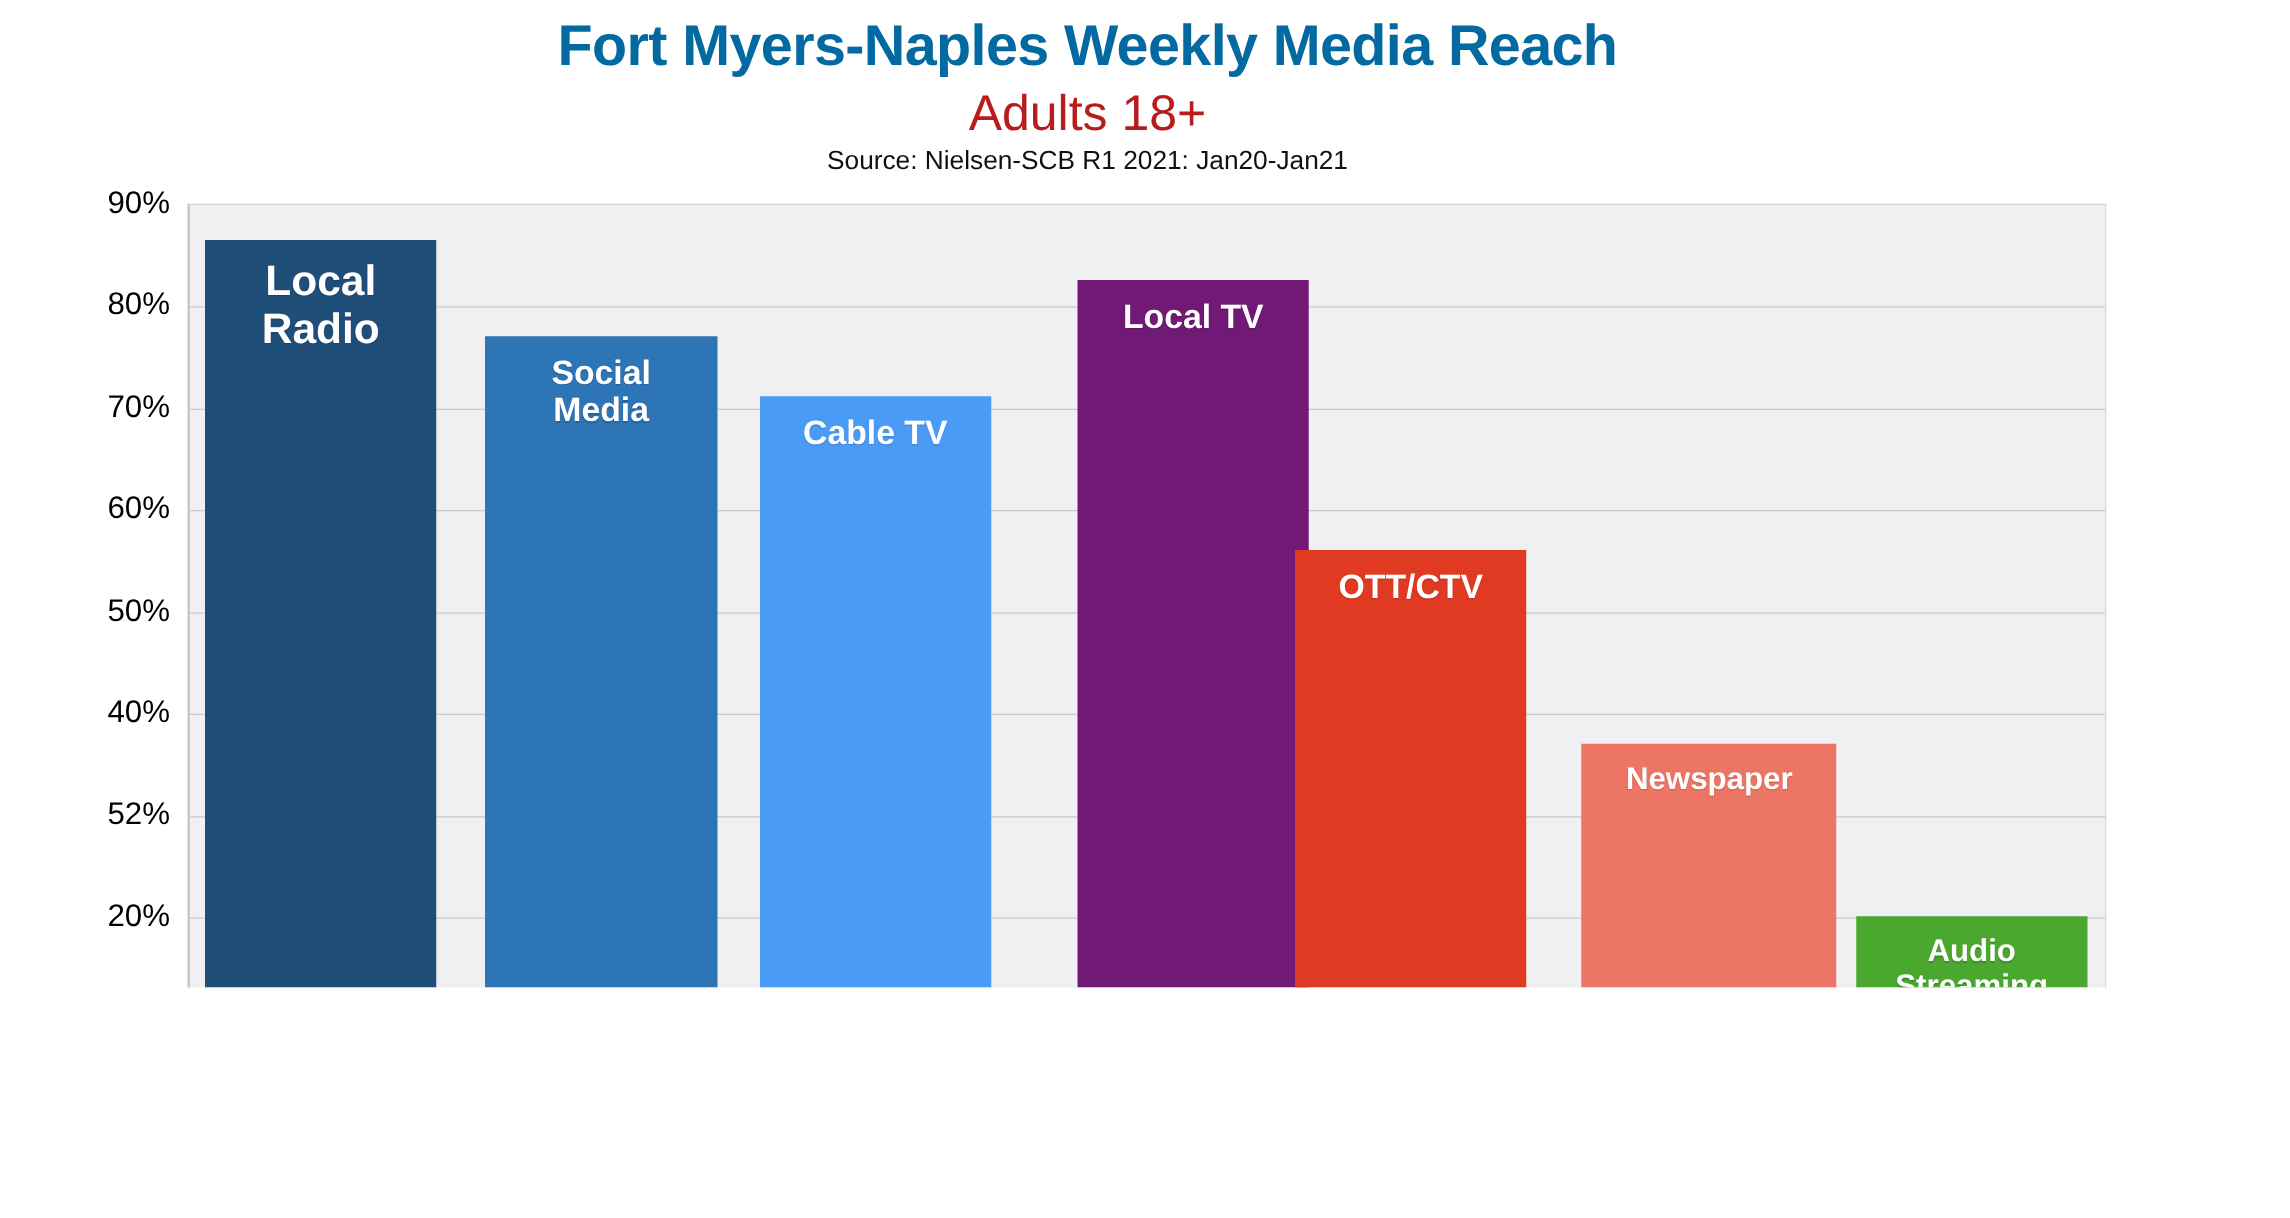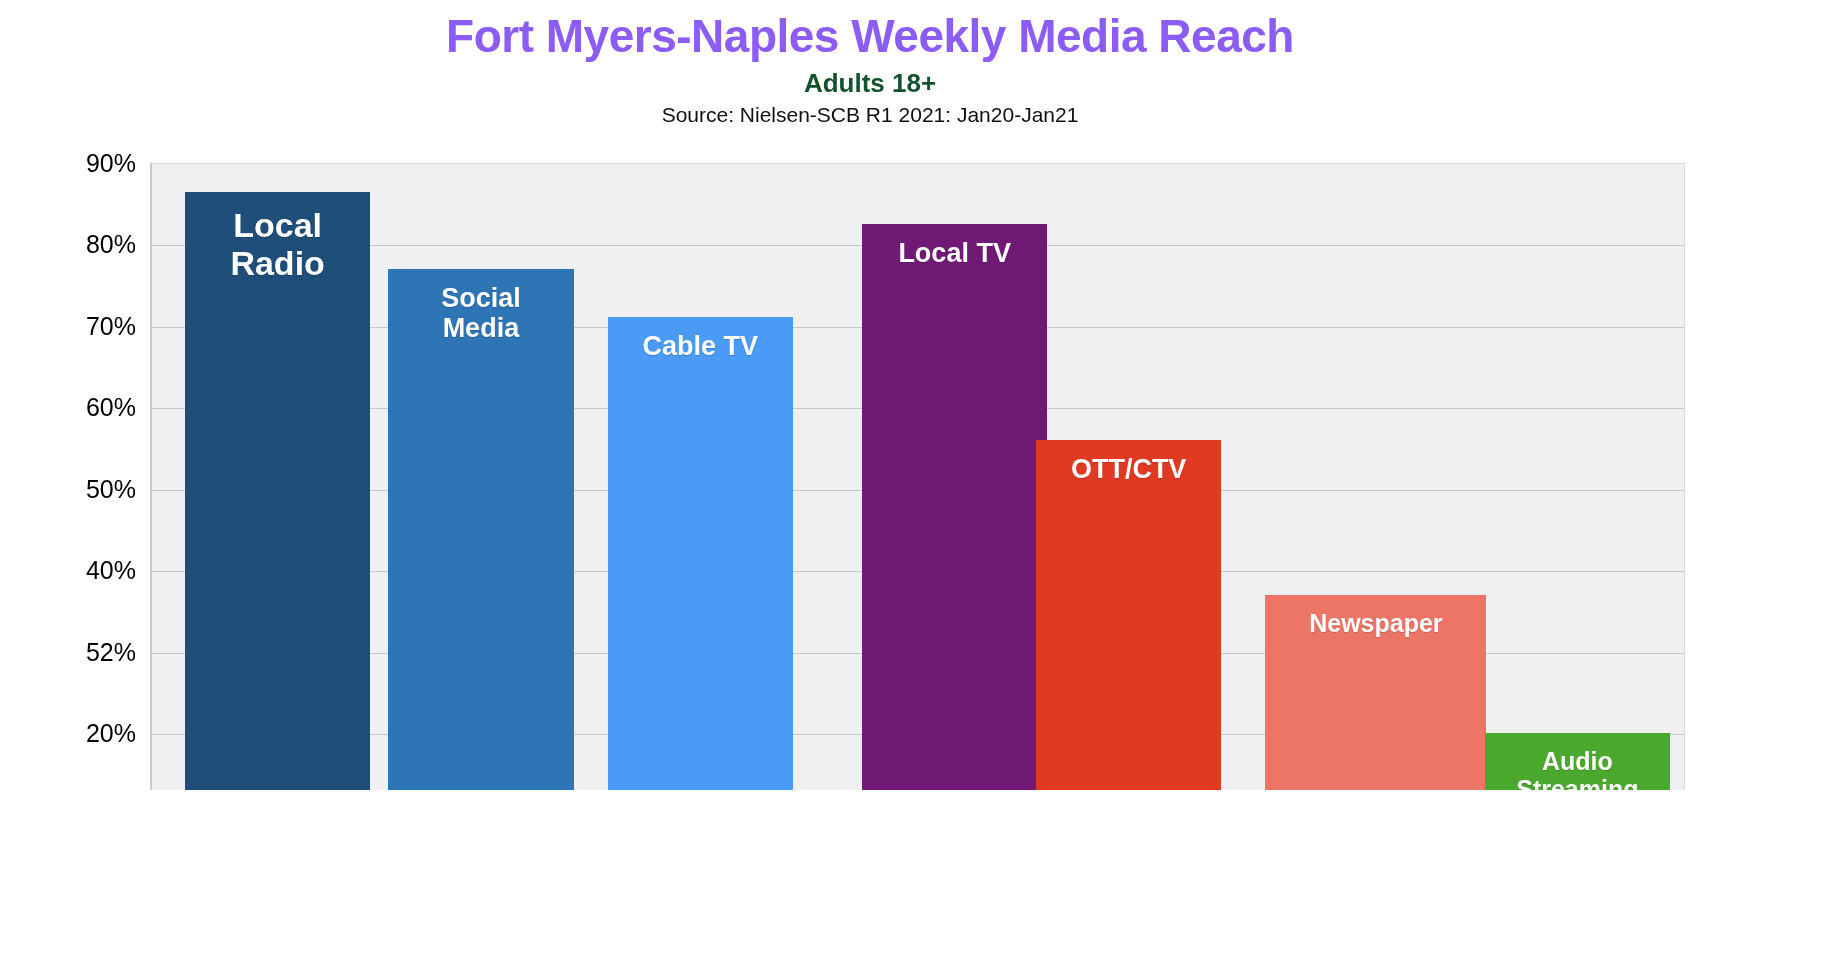--- a/index.html
+++ b/index.html
@@ -25,30 +25,30 @@
   .title-block {
     position: absolute;
     left: 0;
     top: 12px;
     width: 1740px;
     text-align: center;
   }
   .chart-title {
     font-size: 46px;
     font-weight: bold;
-    color: #8b5cf6;
+    color: #0369a1;
     letter-spacing: -0.5px;
     line-height: 1.05;
     margin: 0;
     font-family: "Liberation Sans", sans-serif;
   }
   .chart-subtitle {
-    font-size: 26px;
-    font-weight: bold;
-    color: #14532d;
+    font-size: 40px;
+    font-weight: normal;
+    color: #b91c1c;
     margin: 10px 0 0 0;
     line-height: 1.05;
     font-family: "Liberation Sans", sans-serif;
   }
   .chart-source {
     font-size: 21px;
     font-weight: normal;
     color: #101010;
     margin: 6px 0 0 0;
     line-height: 1.05;
@@ -155,38 +155,38 @@
     <div id="gridlines">
         <div class="gridline" style="top: 81.4286px;"></div>
         <div class="gridline" style="top: 162.857px;"></div>
         <div class="gridline" style="top: 244.286px;"></div>
         <div class="gridline" style="top: 325.714px;"></div>
         <div class="gridline" style="top: 407.143px;"></div>
         <div class="gridline" style="top: 488.571px;"></div>
         <div class="gridline" style="top: 570px;"></div>
       </div>
     <div class="bars-layer" id="bars-layer">
-        <div class="bar" style="left: 33px; width: 185.296px; height: 598.5px; background: rgb(31, 78, 121);">
+        <div class="bar" style="left: 12px; width: 185.296px; height: 598.5px; background: rgb(31, 78, 121);">
           <span class="bar-label sz-lg">Local
 Radio</span>
         </div>
         <div class="bar" style="left: 236.28px; width: 185.296px; height: 521.143px; background: rgb(46, 117, 182);">
           <span class="bar-label sz-md">Social
 Media</span>
         </div>
         <div class="bar" style="left: 455.566px; width: 185.296px; height: 473px; background: rgb(74, 155, 245);">
           <span class="bar-label sz-md">Cable TV</span>
         </div>
         <div class="bar" style="left: 710px; width: 185.296px; height: 566px; background: #701a75;">
           <span class="bar-label sz-md">Local TV</span>
         </div>
         <div class="bar" style="left: 884px; width: 185.296px; height: 350.143px; background: rgb(224, 58, 35);">
           <span class="bar-label sz-md">OTT/CTV</span>
         </div>
-        <div class="bar" style="left: 1113.42px; width: 221px; height: 195.429px; background: rgb(237, 117, 101);">
+        <div class="bar" style="left: 1113.42px; width: 204px; height: 195.429px; background: rgb(237, 117, 101);">
           <span class="bar-label sz-sm">Newspaper</span>
         </div>
         <div class="bar" style="left: 1332.71px; width: 185.296px; height: 57px; background: rgb(75, 168, 46);">
           <span class="bar-label sz-sm">Audio
 Streaming</span>
         </div>
       </div>
   </div>
 
 </div>

